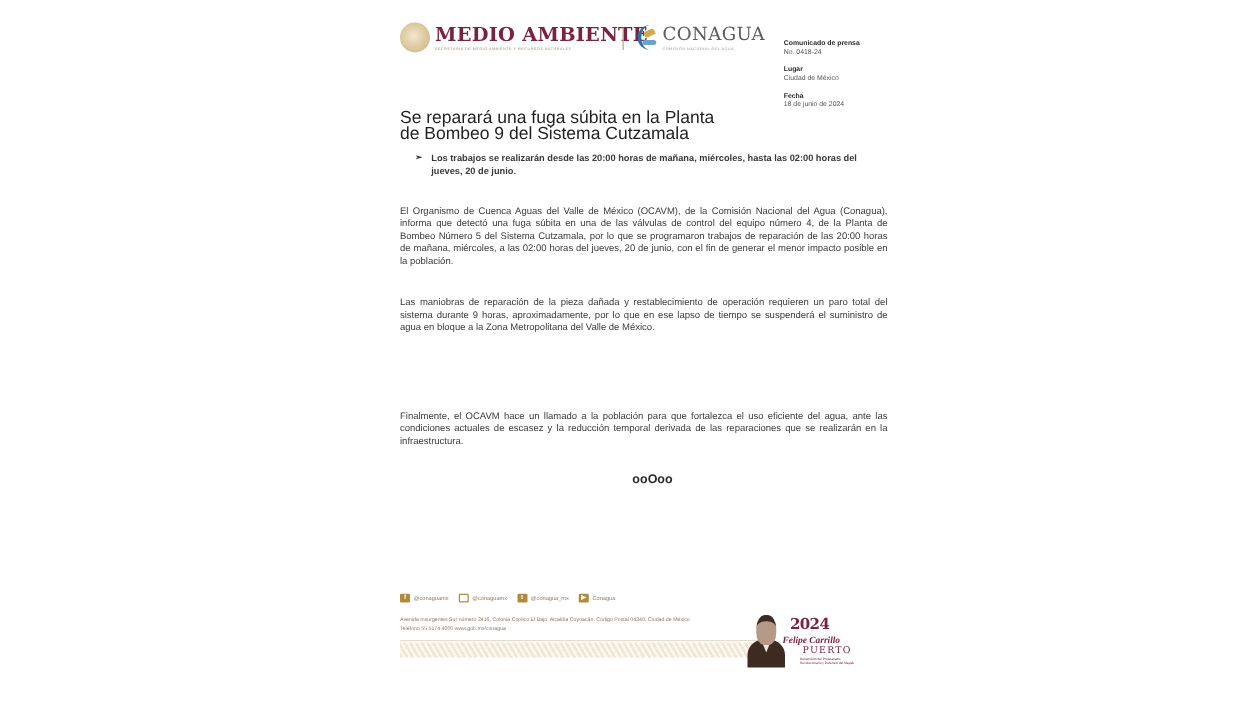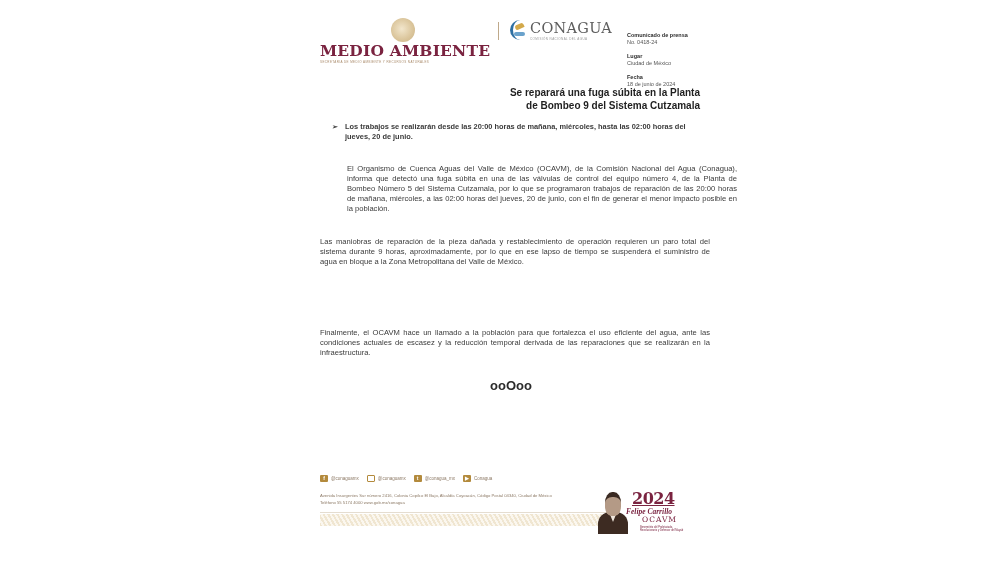--- a/index.html
+++ b/index.html
@@ -2,21 +2,21 @@
 <html><head>
   <meta charset="utf-8">
   <style>
     html, body { margin: 0; padding: 0; }
     body {
       width: 1004px; height: 565px; background: #ffffff; position: relative; overflow: hidden;
       font-family: "Liberation Sans", sans-serif; color: #2b2b2b;
     }
     .page { position: absolute; left: 310px; top: 0; width: 400px; height: 565px; background: #fff; }
     .header { position: absolute; left: 10px; top: 16px; width: 390px; height: 60px; }
-    .sema-logo { position: absolute; left: 0; top: 2px; display: flex; align-items: center; flex-direction: column; }
+    .sema-logo { position: absolute; left: 0; top: 2px; display: flex; align-items: center; }
     .seal {
       width: 24px; height: 24px; border-radius: 50%;
       background: radial-gradient(circle at 45% 45%, #f2e6cc 0%, #dcc79e 55%, #c9b080 100%);
       margin-right: 4px;
     }
     .sema-text { display: flex; flex-direction: column; }
     .sema-title { font-family: "DejaVu Serif", serif; font-weight: bold; font-size: 15.5px; color: #7a2340; letter-spacing: 0.2px; line-height: 17px; }
     .sema-sub { font-size: 3px; color: #a98a6a; letter-spacing: 0.4px; text-transform: uppercase; margin-top: 1px; }
     .logo-divider { position: absolute; left: 178px; top: 6px; width: 1px; height: 18px; background: #bfa98a; }
     .conagua-logo { position: absolute; left: 188px; top: 2px; display: flex; align-items: center; }
@@ -25,52 +25,52 @@
     .conagua-mark .b { position: absolute; left: 7px; top: 6px; width: 9px; height: 5px; background: #d3a94a; border-radius: 5px 5px 0 5px; transform: rotate(-25deg); }
     .conagua-mark .c { position: absolute; left: 6px; top: 14px; width: 11px; height: 4px; background: #6aa2cc; border-radius: 4px; }
     .conagua-text { display: flex; flex-direction: column; }
     .conagua-title { font-family: "DejaVu Serif", serif; font-size: 14.5px; color: #5d5d5d; letter-spacing: 0.3px; line-height: 16px; }
     .conagua-sub { font-size: 3px; color: #9a9a9a; letter-spacing: 0.4px; text-transform: uppercase; margin-top: 1px; }
 
     .meta { position: absolute; left: 307px; top: 16px; width: 92px; font-size: 5.5px; line-height: 7px; }
     .meta .label { font-weight: bold; color: #2b2b2b; }
     .meta .value { color: #555; margin-bottom: 7px; }
 
-    .title { position: absolute; left: 10px; top: 87px; width: 380px; text-align: right; font-weight: bold; font-size: 10px; line-height: 12.5px; color: #1f1f1f; }
+    .title { position: absolute; left: 10px; top: 87px; width: 380px; text-align: left; font-weight: normal; font-size: 14px; line-height: 12.5px; color: #1f1f1f; }
 
     .bullet { position: absolute; left: 22px; top: 122px; width: 365px; display: flex; font-size: 7.4px; line-height: 10px; color: #3a3a3a; font-weight: bold; }
     .bullet .arrow { width: 13px; flex-shrink: 0; font-size: 7px; }
 
     .para { position: absolute; left: 10px; width: 390px; font-size: 7.6px; line-height: 10.2px; text-align: justify; color: #3a3a3a; }
-    .p1 { top: 156px; margin-left: 27px; }
+    .p1 { top: 156px; }
     .p2 { top: 229px; }
     .p3 { top: 283px; }
     .p4 { top: 320px; }
-    .closing { position: absolute; left: 11px; top: 378px; width: 380px; text-align: center; font-weight: bold; font-size: 13px; color: #2b2b2b; }
+    .closing { position: absolute; left: 22px; top: 378px; width: 380px; text-align: center; font-weight: bold; font-size: 10px; color: #2b2b2b; }
 
     .social { position: absolute; left: 10px; top: 475px; display: flex; align-items: center; font-size: 4.5px; color: #8d7a66; }
     .social-item { display: flex; align-items: center; margin-right: 8px; }
     .sicon { width: 8px; height: 7px; background: #b38a3c; border-radius: 1px; margin-right: 3px; color: #fff; font-size: 5px; line-height: 7px; text-align: center; font-weight: bold; }
     .sicon.outline { background: transparent; border: 1px solid #b38a3c; width: 6px; height: 5px; }
 
     .address { position: absolute; left: 10px; top: 492px; width: 285px; font-size: 4.2px; line-height: 7px; color: #8d7a66; white-space: nowrap; overflow: hidden; }
     .footer-rule { position: absolute; left: 10px; top: 512px; width: 290px; height: 1px; background: #e5ddd0; }
     .pattern {
       position: absolute; left: 10px; top: 514px; width: 300px; height: 12px;
       background: repeating-linear-gradient(60deg, #efe4cd 0 2px, #fbf7ee 2px 4px),
                   repeating-linear-gradient(-30deg, #e9dcc0 0 1px, transparent 1px 5px);
       opacity: 0.9;
     }
 
     .anniv { position: absolute; left: 286px; top: 488px; width: 110px; height: 48px; }
     .portrait { position: absolute; left: 0; top: 2px; width: 34px; height: 44px; }
     .portrait .head { position: absolute; left: 9px; top: 2px; width: 16px; height: 19px; background: #b49a86; border-radius: 45% 45% 40% 40%; border-top: 5px solid #3a2a22; }
     .portrait .body { position: absolute; left: 2px; top: 22px; width: 30px; height: 22px; background: #3d2b22; border-radius: 12px 12px 0 0; }
     .portrait .collar { position: absolute; left: 13px; top: 22px; width: 8px; height: 10px; background: #efe6dc; clip-path: polygon(0 0, 100% 0, 50% 100%); }
-    .anniv-year { position: absolute; left: 36px; top: 3px; font-family: "DejaVu Serif", serif; font-weight: bold; font-size: 16px; color: #7a2340; line-height: 16px; letter-spacing: -0.5px; text-decoration: underline; }
+    .anniv-year { position: absolute; left: 36px; top: 3px; font-family: "DejaVu Serif", serif; font-weight: bold; font-size: 12px; color: #7a2340; line-height: 16px; letter-spacing: -0.5px; }
     .anniv-name { position: absolute; left: 30px; top: 20px; font-family: Liberation Serif, serif; font-style: italic; font-weight: bold; font-size: 7.5px; color: #7a2340; line-height: 8px; }
     .anniv-surname { position: absolute; left: 46px; top: 28px; font-family: "DejaVu Serif", serif; font-size: 7.5px; color: #7a2340; letter-spacing: 1px; line-height: 8px; }
     .anniv-sub { position: absolute; left: 44px; top: 38px; font-size: 2.6px; color: #7a2340; width: 50px; line-height: 3px; }
   </style>
 </head>
 <body>
 
 <div class="page">
 
   <div class="header">
@@ -147,16 +147,16 @@
   <div class="pattern"></div>
 
   <div class="anniv">
     <div class="portrait">
       <div class="body"></div>
         <div class="collar"></div>
         <div class="head"></div>
     </div>
     <div class="anniv-year">2024</div>
     <div class="anniv-name">Felipe Carrillo</div>
-    <div class="anniv-surname">OCAVM</div>
+    <div class="anniv-surname">PUERTO</div>
     <div class="anniv-sub">Benemérito del Proletariado, Revolucionario y Defensor del Mayab</div>
   </div>
 </div>
 
 </body></html>

